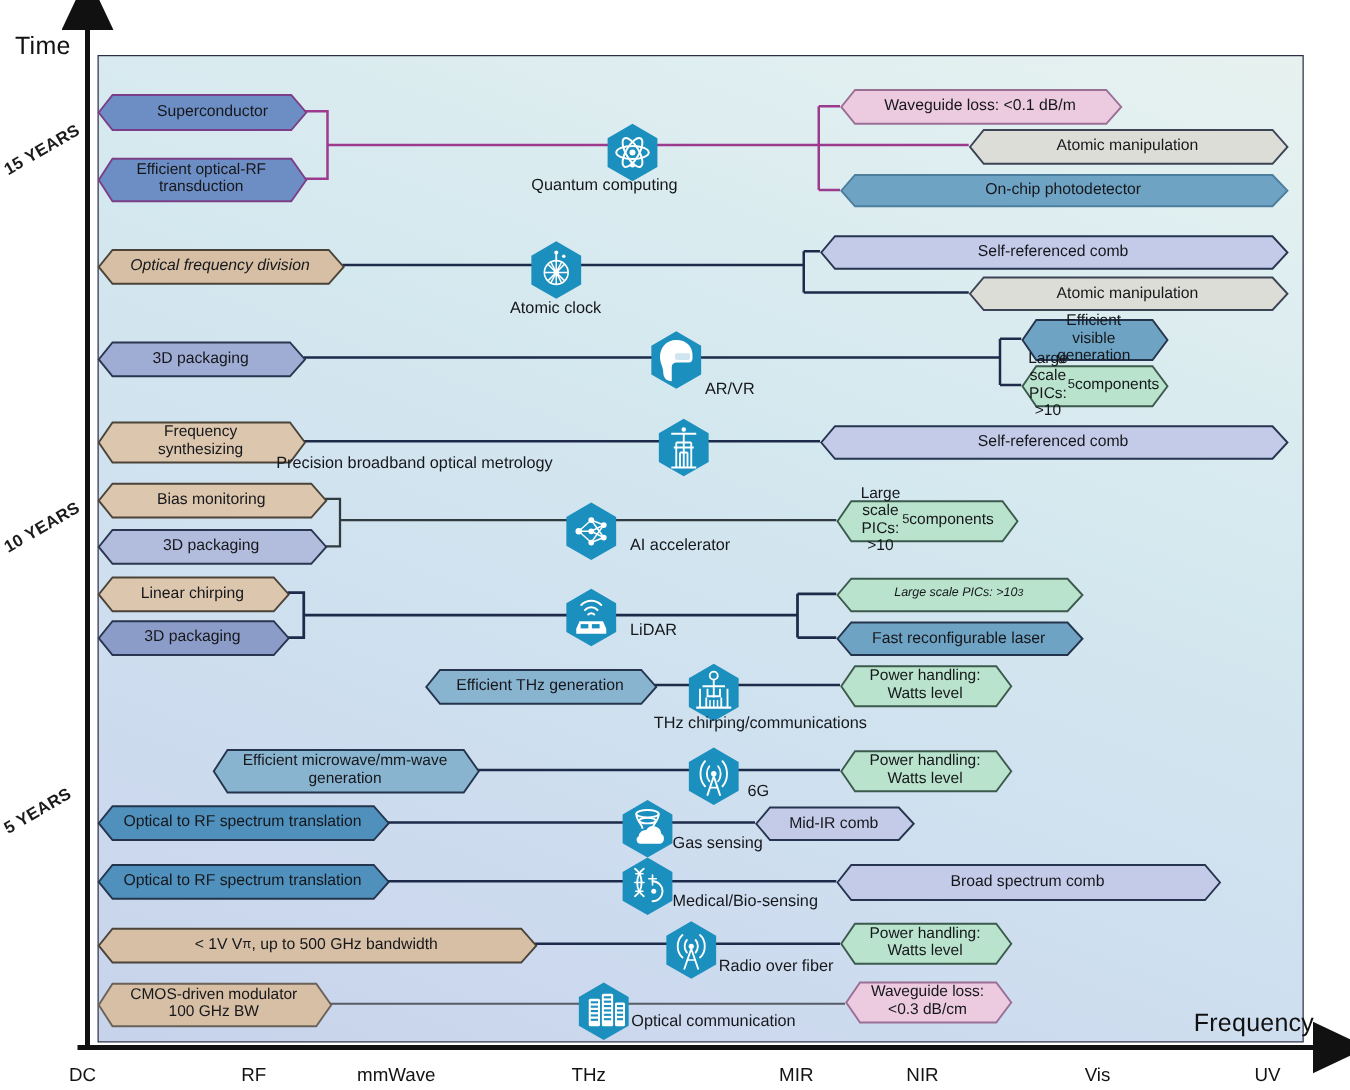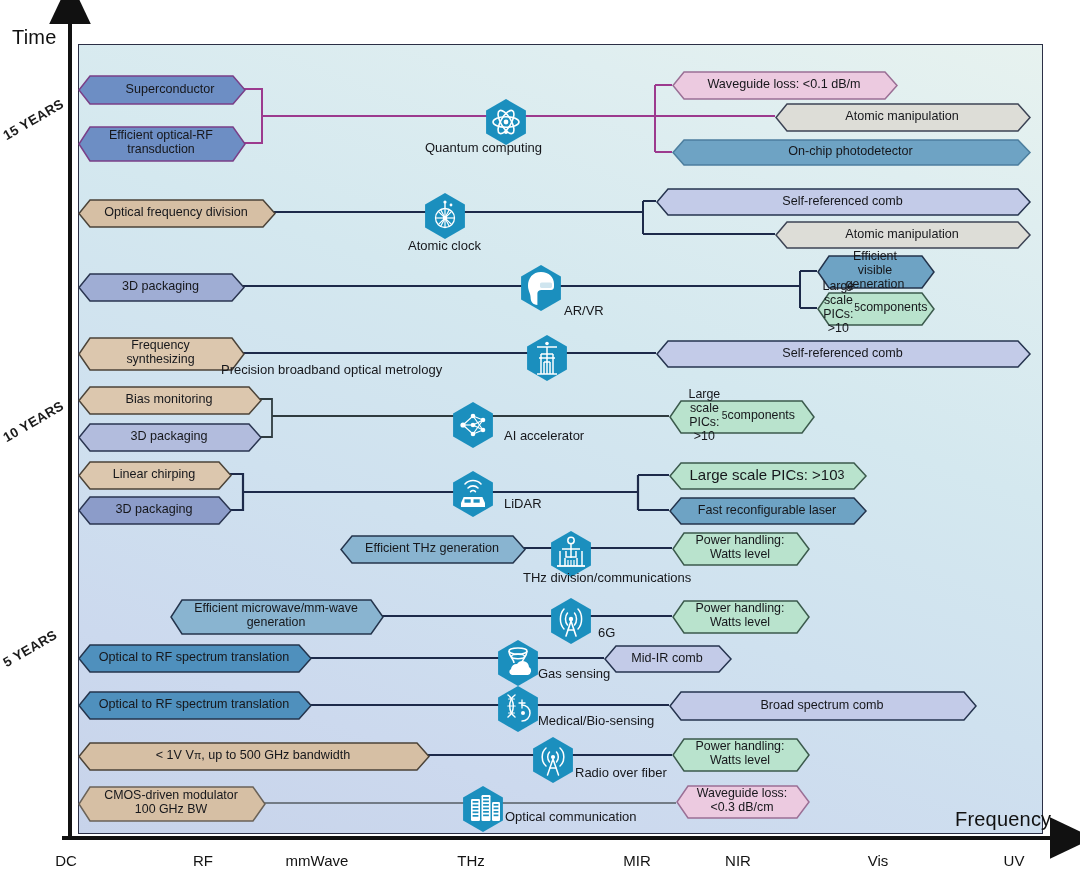--- a/index.html
+++ b/index.html
@@ -106,21 +106,21 @@
           <polygon points="12,1 243,1 255,14.5 243,28 12,28 1,14.5" fill="#ddddd7" stroke="#3c4354" stroke-width="1.5"></polygon>
         </svg>
         <div class="lbl" style="font-size: 12.6px;">Atomic manipulation</div>
       </div>
       <div class="tagwrap" style="left: 672px; top: 139px; width: 357px; height: 25px;">
         <svg width="359" height="27" viewBox="0 0 359 27">
           <polygon points="12,1 346,1 358,13.5 346,26 12,26 1,13.5" fill="#6ea3c4" stroke="#4c7e9e" stroke-width="1.5"></polygon>
         </svg>
         <div class="lbl" style="font-size: 12.6px;">On-chip photodetector</div>
       </div>
-      <div class="tagwrap" style="left: 78px; top: 199px; width: 196px; height: 27px;">
+      <div class="tagwrap" style="left: 78px; top: 199px; width: 196px; height: 27px; font-style: italic;">
         <svg width="198" height="29" viewBox="0 0 198 29">
           <polygon points="12,1 185,1 197,14.5 185,28 12,28 1,14.5" fill="#d6bfa4" stroke="#4b4338" stroke-width="1.5"></polygon>
         </svg>
         <div class="lbl" style="font-size: 12.6px;">Optical frequency division</div>
       </div>
       <div class="tagwrap" style="left: 656px; top: 188px; width: 373px; height: 26px;">
         <svg width="375" height="28" viewBox="0 0 375 28">
           <polygon points="12,1 362,1 374,14 362,27 12,27 1,14" fill="#c3cbe8" stroke="#26344f" stroke-width="1.5"></polygon>
         </svg>
         <div class="lbl" style="font-size: 12.6px;">Self-referenced comb</div>
@@ -188,21 +188,21 @@
       <div class="tagwrap" style="left: 78px; top: 496px; width: 152px; height: 27px;">
         <svg width="154" height="29" viewBox="0 0 154 29">
           <polygon points="12,1 141,1 153,14.5 141,28 12,28 1,14.5" fill="#8c9cc9" stroke="#2a3550" stroke-width="1.5"></polygon>
         </svg>
         <div class="lbl" style="font-size: 12.6px;">3D packaging</div>
       </div>
       <div class="tagwrap" style="left: 669px; top: 462px; width: 196px; height: 26px;">
         <svg width="198" height="28" viewBox="0 0 198 28">
           <polygon points="12,1 185,1 197,14 185,27 12,27 1,14" fill="#b9e3cd" stroke="#3b5a4c" stroke-width="1.5"></polygon>
         </svg>
-        <div class="lbl" style="font-size: 15px;">Large scale PICs: &gt;10<sup>3</sup></div>
+        <div class="lbl" style="font-size: 10px; font-style: italic;">Large scale PICs: &gt;10<sup>3</sup></div>
       </div>
       <div class="tagwrap" style="left: 669px; top: 497px; width: 196px; height: 26px;">
         <svg width="198" height="28" viewBox="0 0 198 28">
           <polygon points="12,1 185,1 197,14 185,27 12,27 1,14" fill="#6ea3c4" stroke="#24344c" stroke-width="1.5"></polygon>
         </svg>
         <div class="lbl" style="font-size: 12.6px;">Fast reconfigurable laser</div>
       </div>
       <div class="tagwrap" style="left: 340px; top: 535px; width: 184px; height: 27px;">
         <svg width="186" height="29" viewBox="0 0 186 29">
           <polygon points="12,1 173,1 185,14.5 173,28 12,28 1,14.5" fill="#89b4d0" stroke="#24344c" stroke-width="1.5"></polygon>
@@ -388,21 +388,21 @@
       <path d="M23,16 L23,30"></path>
       <path d="M14,21 L32,21"></path>
       <path d="M17,30 L17,38 M29,30 L29,38"></path>
       <path d="M12,23 L12,38 M34,23 L34,38"></path>
       <path d="M9,38 L37,38" stroke-width="1.8"></path>
       <path d="M18,23 L18,29 L28,29 L28,23"></path>
       <path d="M20,32 L20,38 M23,32 L23,38 M26,32 L26,38" stroke-width="1.2"></path>
           </g>
         </svg>
       </div>
-      <div class="node-label" style="left: 523px; top: 570px;">THz division/communications</div>
+      <div class="node-label" style="left: 523px; top: 570px;">THz chirping/communications</div>
       <div class="node" style="left: 548px; top: 595px;">
         <svg class="hexbg" viewBox="0 0 46 52">
           <path d="M23.00,3.00L42.92,14.50L42.92,37.50L23.00,49.00L3.08,37.50L3.08,14.50Z" fill="#1b8fbe"></path>
           <g stroke="#fff" stroke-width="1.5" fill="none" stroke-linecap="round">
       <path d="M16,14 A10,13 0 0,0 16,34"></path>
             <path d="M30,14 A10,13 0 0,1 30,34"></path>
       <path d="M19.5,18 A6,8 0 0,0 19.5,30"></path>
             <path d="M26.5,18 A6,8 0 0,1 26.5,30"></path>
       <circle cx="23" cy="24" r="2.2" fill="#fff" stroke="none"></circle>
       <path d="M23,26 L18,41 M23,26 L28,41" stroke-width="1.6"></path>

